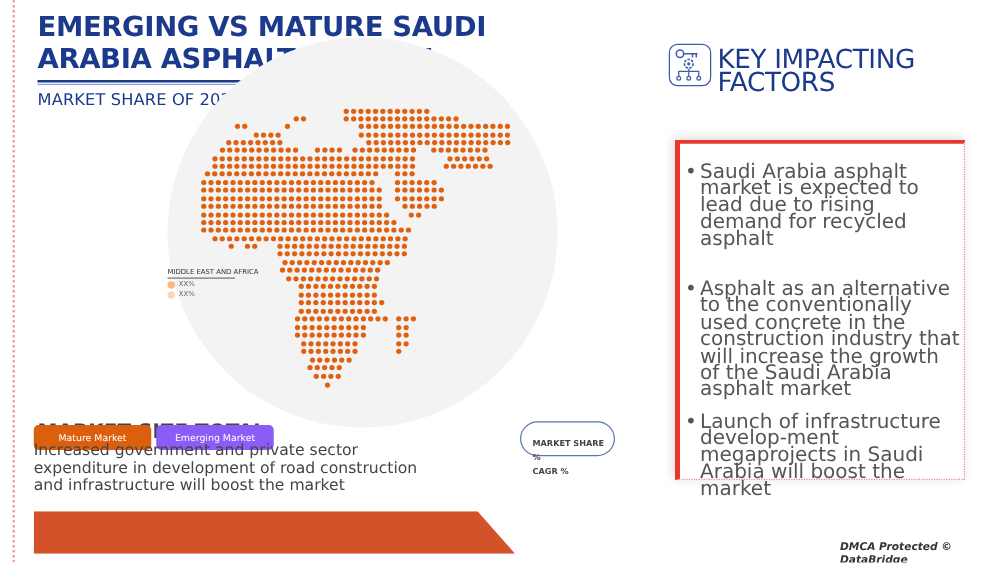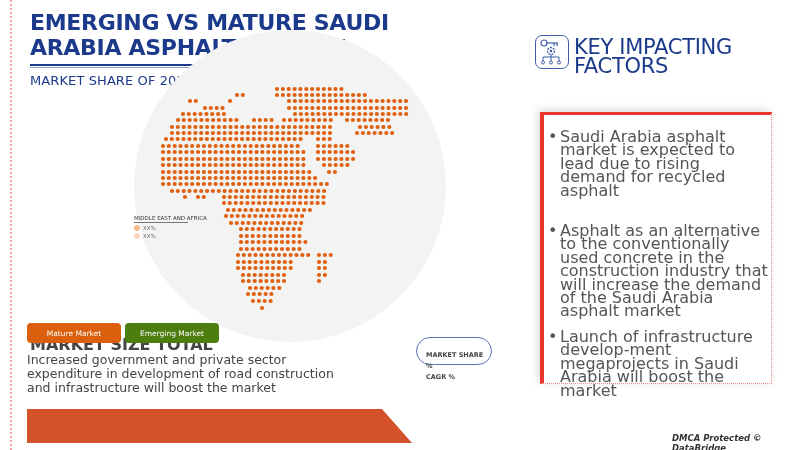--- a/index.html
+++ b/index.html
@@ -16,23 +16,23 @@
     .globe { position: absolute; left: 134px; top: 30px; width: 312px; height: 312px; border-radius: 50%; background: #f3f3f3; }
     .map-svg { position: absolute; left: 0; top: 0; width: 800px; height: 450px; pointer-events: none; }
 
     .legend { position: absolute; left: 134px; top: 215px; }
     .legend-title { font-size: 5.5px; color: #333; border-bottom: 1px solid #777; padding-bottom: 1px; width: 54px; white-space: nowrap; }
     .legend-row { display: flex; align-items: center; margin-top: 2px; font-size: 5.5px; color: #666; }
     .legend-dot { width: 6px; height: 6px; border-radius: 50%; background: #f6b98a; margin-right: 3px; }
     .legend-dot.light { background: #fbd6bd; }
 
     .mst { position: absolute; left: 30px; top: 300px; font-weight: bold; font-size: 16px; color: #444; margin-top: 35px; }
-    .btn { position: absolute; top: 323px; height: 20px; width: 94px; border-radius: 4px; font-size: 7.5px; color: #fff; display: flex; align-items: center; justify-content: center; }
+    .btn { position: absolute; top: 340px; height: 20px; width: 94px; border-radius: 4px; font-size: 7.5px; color: #fff; display: flex; align-items: center; justify-content: center; }
     .btn.mature { left: 27px; background: #db5f0c; }
-    .btn.emerging { left: 125px; background: #4d7c0f; }
+    .btn.emerging { left: 125px; background: #8b5cf6; }
 
     .desc { position: absolute; left: 27px; top: 353px; width: 330px; font-size: 12.5px; line-height: 14px; color: #444; }
 
     .banner { position: absolute; left: 27px; top: 409px; width: 385px; height: 34px; }
     .banner svg { position: absolute; left: 0; top: 0; }
     .banner-text { position: absolute; left: 14px; top: 7px; width: 320px; font-size: 8px; line-height: 10px; color: #fff; }
 
     .pill { position: absolute; left: 416px; top: 316px; width: 76px; height: 28px; border: 1.5px solid #5b74b0; border-radius: 14px; padding: 12px 0 0 9px; font-size: 6.5px; font-weight: bold; color: #444; line-height: 11px; margin-top: 21px; }
 
     .kif-icon { position: absolute; left: 535px; top: 35px; width: 34px; height: 34px; border: 1.5px solid #3d5ea8; border-radius: 7px; }
@@ -777,17 +777,17 @@
   </svg>
 </div>
 <div class="kif-title">
   <div>KEY IMPACTING</div>
   <div>FACTORS</div>
 </div>
 
 <div class="factor-box"></div>
 <ul class="factor-list">
   <li class="f1">Saudi Arabia asphalt market is expected to lead due to rising demand for recycled asphalt</li>
-  <li class="f2">Asphalt as an alternative to the conventionally used concrete in the construction industry that will increase the demand of the Saudi Arabia asphalt market</li>
+  <li class="f2">Asphalt as an alternative to the conventionally used concrete in the construction industry that will increase the growth of the Saudi Arabia asphalt market</li>
   <li class="f3">Launch of infrastructure develop-ment megaprojects in Saudi Arabia will boost the market</li>
 </ul>
 
 <div class="dmca">DMCA Protected © DataBridge</div>
 
 </body></html>

